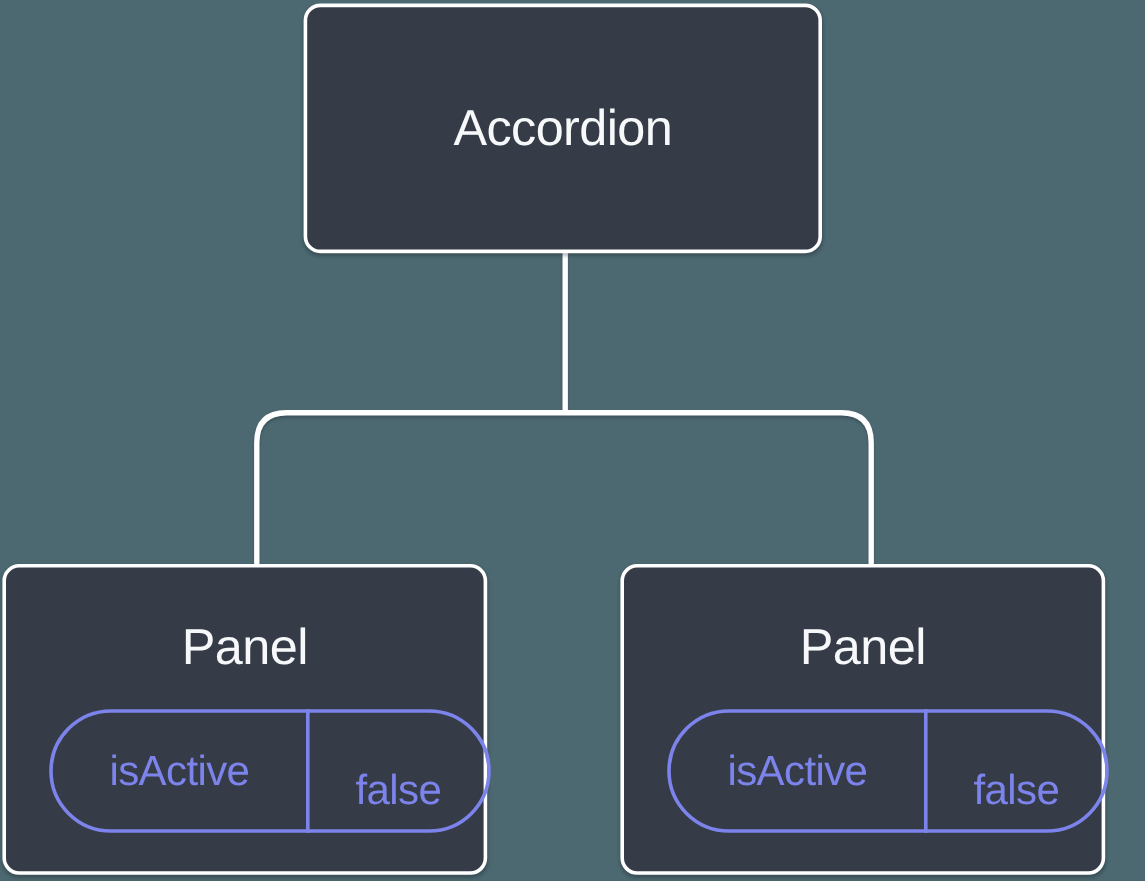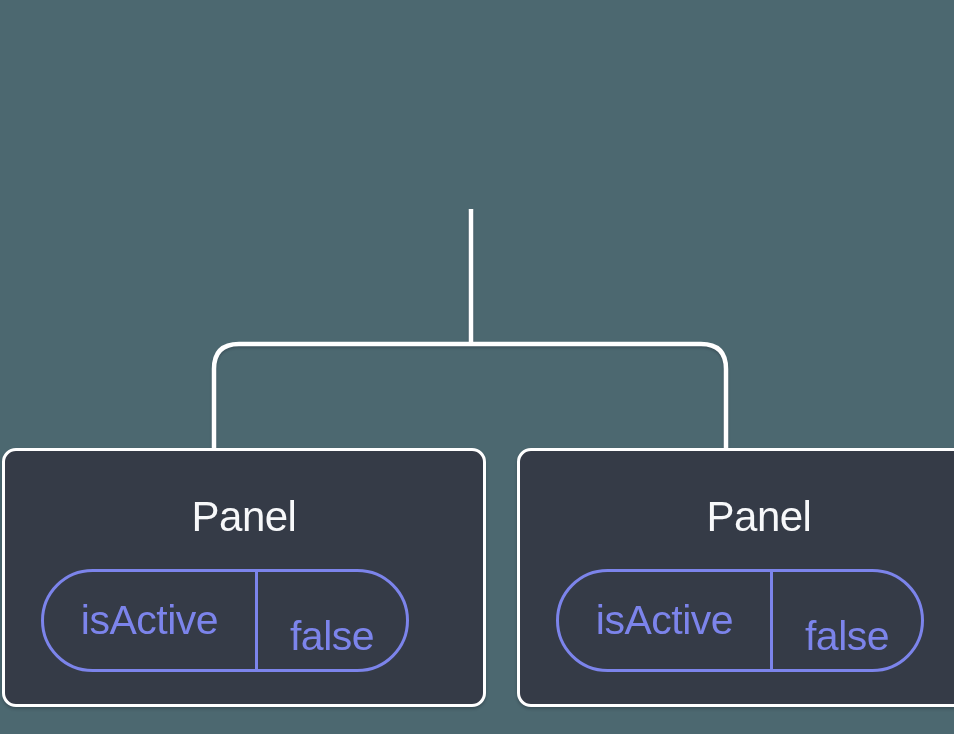--- a/index.html
+++ b/index.html
@@ -46,41 +46,41 @@
     justify-content: center;
   }
   .node-title {
     color: var(--title-text);
     font-size: 42px;
     font-weight: 500;
     letter-spacing: -0.5px;
     line-height: 48px;
   }
   .node-panel {
-    width: 484px; height: 259px;
-    top: 448px;
+    width: 404px; height: 259px;
+    top: 470px;
   }
   .node-panel-left  { left: 2px; }
   .node-panel-right { left: 517px; }
   .panel-title {
     position: absolute;
     top: 42px; left: 0;
     width: 100%;
     text-align: center;
   }
   .pill {
     position: absolute;
     left: 36px; top: 118px;
     width: 368px; height: 103px;
     border: 3px solid var(--accent);
     border-radius: 52px;
     display: flex;
     align-items: stretch;
     color: var(--accent);
-    font-size: 41px;
+    font-size: 35px;
     letter-spacing: -0.5px;
   }
   .pill-cell {
     display: flex;
     align-items: center;
     justify-content: center;
   }
   .pill-cell-key { width: 211px; }
   .pill-cell-value { flex: 1; margin-top: 32px; }
   .pill-divider {
@@ -92,20 +92,23 @@
 </head>
 <body>
 
 <div class="canvas">
 
   <svg class="connectors" viewBox="0 0 954 734" aria-hidden="true">
     <path d="M471 209 L471 344"></path>
     <path d="M214 471 L214 369 Q214 344 239 344 L701 344 Q726 344 726 369 L726 471"></path>
   </svg>
 
+  <div class="node node-root">
+    <div class="node-title">Accordion</div>
+  </div>
 
   <div class="node node-panel node-panel-left">
     <div class="node-title panel-title">Panel</div>
     <div class="pill">
       <div class="pill-cell pill-cell-key">isActive</div>
       <div class="pill-divider"></div>
       <div class="pill-cell pill-cell-value">false</div>
     </div>
   </div>
 

